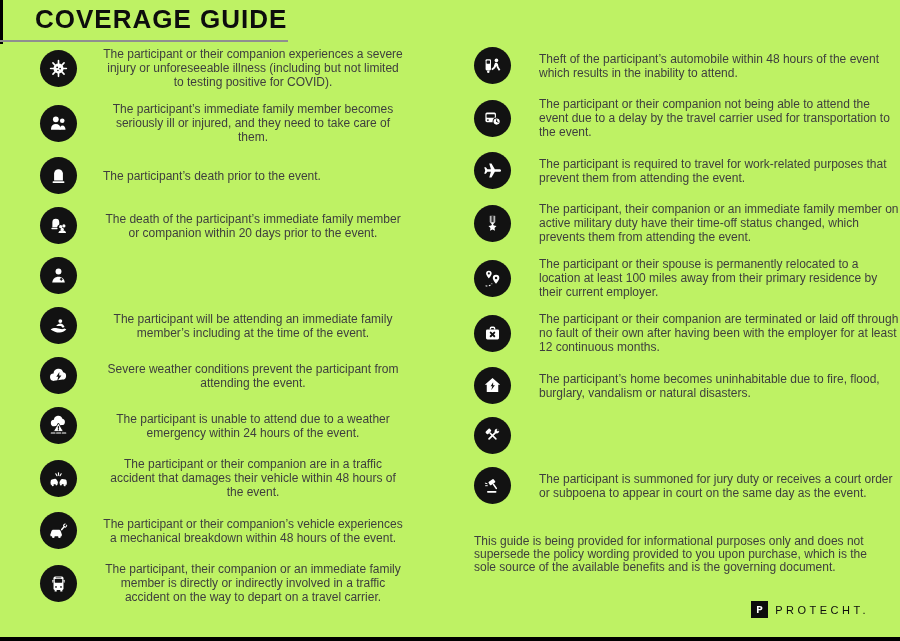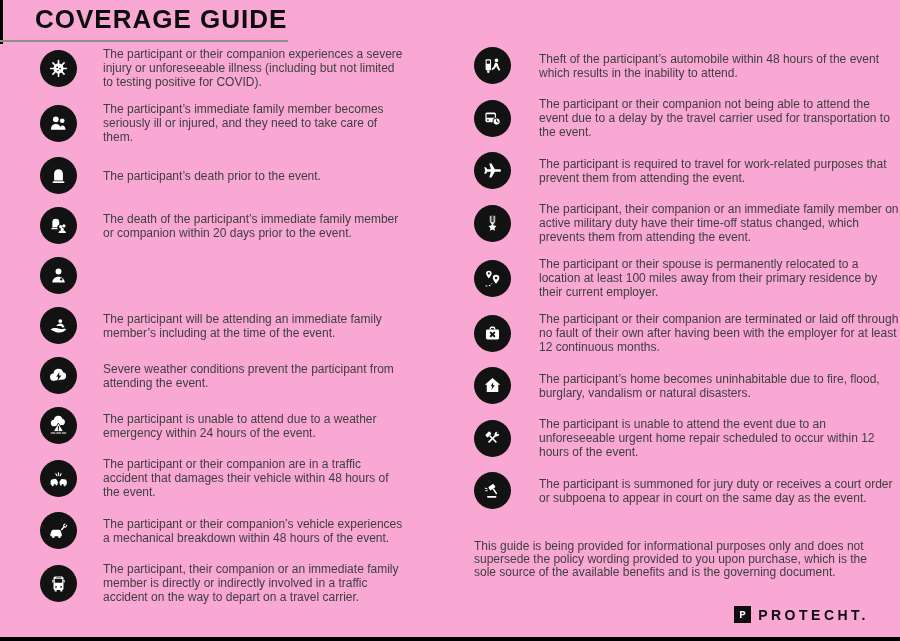--- a/index.html
+++ b/index.html
@@ -1,39 +1,39 @@
 <!DOCTYPE html>
 <html><head>
 <meta charset="utf-8">
 <style>
   * { margin:0; padding:0; box-sizing:border-box; }
   html,body { width:900px; height:641px; background:#ffffff; font-family:"Liberation Sans", sans-serif; }
-  .page { position:relative; width:900px; height:641px; background:#f9a8d4; overflow:hidden; border-bottom:4px solid #000; }
+  .page { position:relative; width:900px; height:641px; background:#bef264; overflow:hidden; border-bottom:4px solid #000; }
   .edge-strip { position:absolute; left:0; top:0; width:3px; height:44px; background:#000; }
   .title { position:absolute; left:35px; top:4px; font-size:26px; font-weight:bold; letter-spacing:1px; color:#0d0d0d; }
   .title-rule { position:absolute; left:0; top:40px; width:288px; height:2px; background:#8f8f8f; }
 
   .col { position:absolute; top:47px; }
-  .col-left  { left:40px;  width:405px; }
+  .col-left  { left:40px;  width:405px;text-align:center; }
   .col-right { left:458px; width:438px;margin-left:16px; }
 
   .item { display:flex; align-items:center; margin-bottom:13px; }
   .icon-circle { width:37px; height:37px; min-width:37px; border-radius:50%; background:#121212;
                  display:flex; align-items:center; justify-content:center; margin-right:26px; }
   .icon-circle svg { width:23px; height:23px; display:block; }
   .item-text { font-size:12px; line-height:14px; color:#3e3e3e; }
   .col-left  .item-text { max-width:300px; }
   .col-right .item-text { max-width:362px; }
   .col-right .icon-circle { margin-right:28px; }
 
   .disclaimer { margin-top:31px; font-size:12px; line-height:13px; color:#3e3e3e; max-width:398px; }
   .logo-row { display:flex; justify-content:flex-end; align-items:center; margin-top:27px; padding-right:43px; gap:7px; }
   .logo-mark { width:17px; height:17px; background:#0d0d0d; color:#fff; display:flex; align-items:center; justify-content:center;
                font-size:11px; font-weight:bold; font-family:"Liberation Mono", monospace; }
-  .logo-word { font-size:14px; font-weight:bold; letter-spacing:3.5px; color:#0d0d0d; }
+  .logo-word { font-size:11px; font-weight:normal; letter-spacing:3.5px; color:#0d0d0d; }
 </style>
 </head>
 <body>
 
 <div class="page">
   <div class="edge-strip"></div>
   <h1 class="title">COVERAGE GUIDE</h1>
   <div class="title-rule"></div>
 
   <div class="col col-left">
@@ -307,21 +307,20 @@
               <circle cx="12" cy="5.6" r="2.4"></circle>
               <rect x="10.9" y="3" width="2.2" height="2.1" fill="#121212"></rect>
               <rect x="11.1" y="6.8" width="1.8" height="11.2" rx="0.9"></rect>
             </g>
             <g transform="rotate(-45 12 12)">
               <rect x="9" y="4.2" width="6" height="3.5" rx="1"></rect>
               <rect x="11.2" y="7.5" width="1.6" height="10.3" rx="0.8"></rect>
             </g>
           </svg>
       </span>
-      <p class="item-text">The participant is unable to attend the event due to an unforeseeable urgent home repair scheduled to occur within 12 hours of the event.</p>
     </div>
 
     <div class="item">
       <span class="icon-circle">
         <svg viewBox="0 0 24 24" fill="#fff">
             <g transform="rotate(-35 13 11)">
               <rect x="9.8" y="5.8" width="6.6" height="4.4" rx="1"></rect>
               <rect x="12.4" y="10" width="1.5" height="6.8" rx="0.7"></rect>
             </g>
             <rect x="6.3" y="17.7" width="9.8" height="1.8" rx="0.8"></rect>

